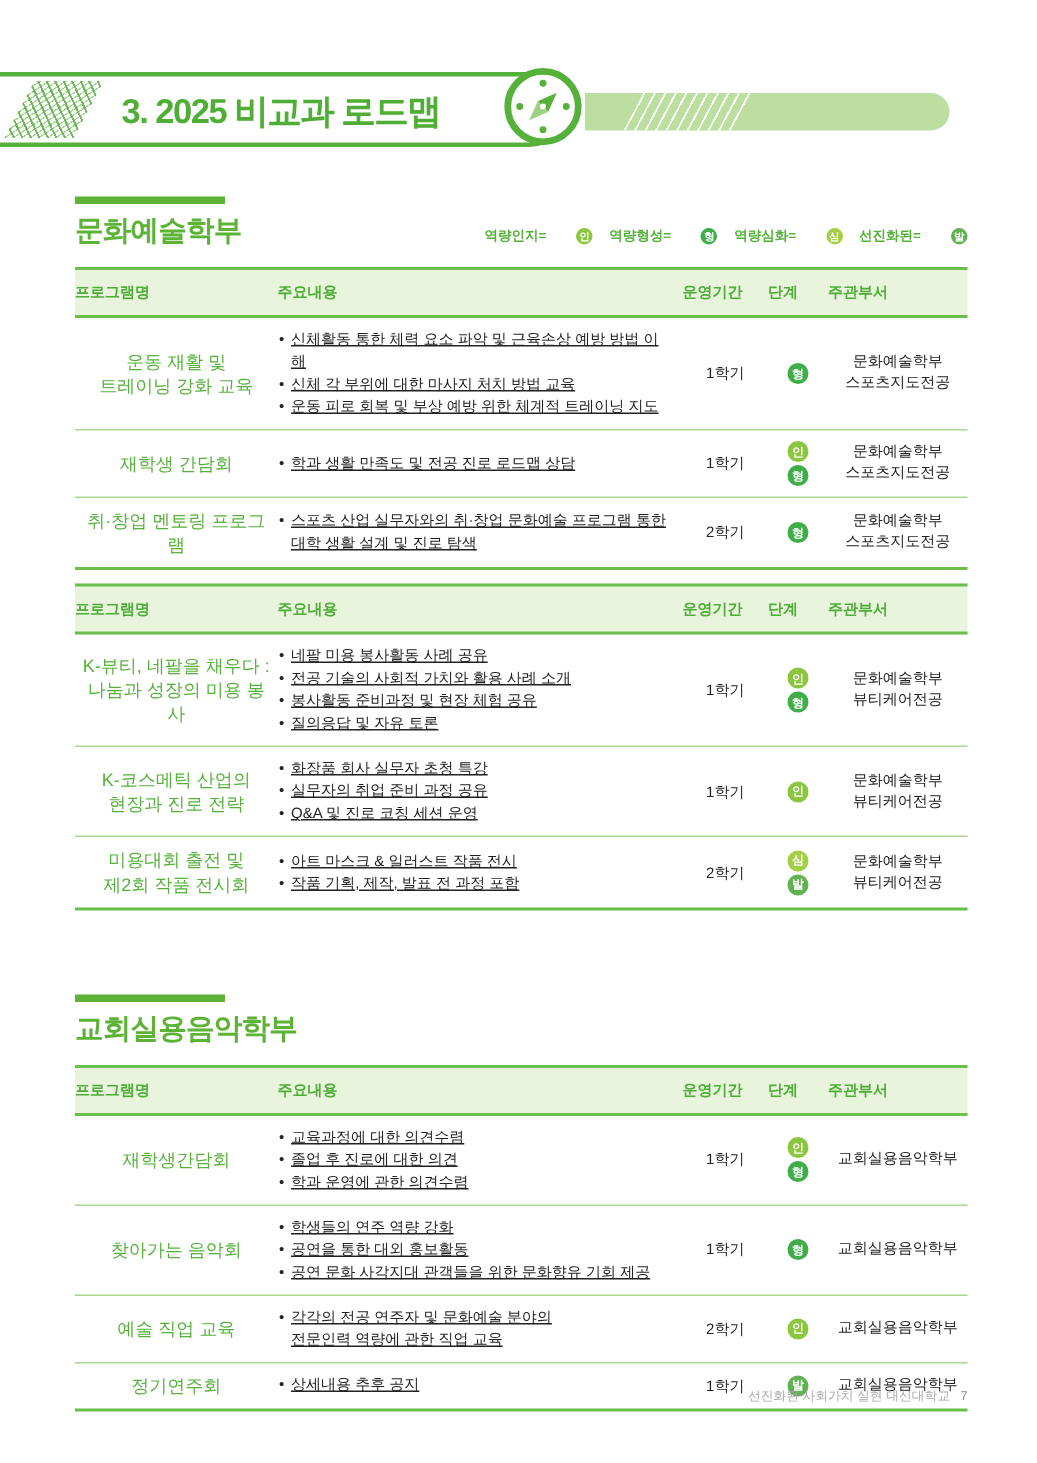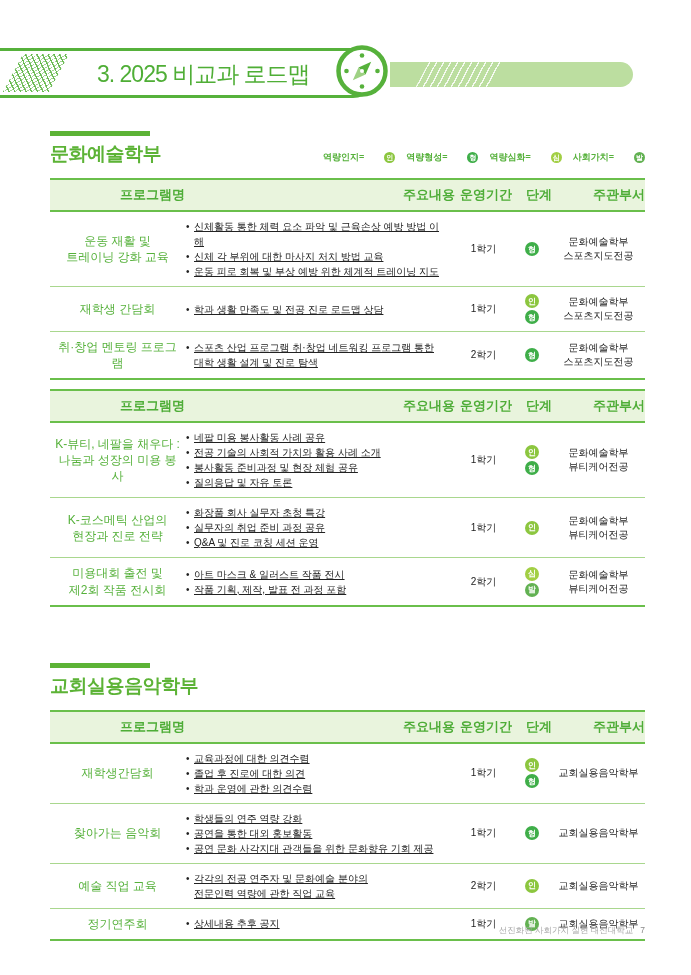--- a/index.html
+++ b/index.html
@@ -14,21 +14,21 @@
     border:3px solid #56b13b;border-radius:25px;background:#fff;
   }
   .banner-hatch{
     position:absolute;left:36px;top:3px;width:46px;height:38px;
     transform:skewX(-28deg);
     background-image:
       repeating-linear-gradient(45deg, rgba(86,177,59,.85) 0 1px, transparent 1px 4px),
       repeating-linear-gradient(-45deg, rgba(86,177,59,.55) 0 1px, transparent 1px 4px);
   }
   .banner-title{
-    position:absolute;left:120px;top:8px;font-size:23px;font-weight:normal;
+    position:absolute;left:104px;top:8px;font-size:23px;font-weight:bold;
     color:#4fae36;letter-spacing:-1px;white-space:nowrap;
   }
   .banner-lightbar{
     position:absolute;left:390px;top:14px;width:243px;height:25px;
     background:#bcdea0;border-radius:0 13px 13px 0;overflow:hidden;
   }
   .lightbar-hatch{
     position:absolute;left:32px;top:-4px;width:72px;height:34px;transform:skewX(-28deg);
     background-image:repeating-linear-gradient(90deg, rgba(255,255,255,.85) 0 1.5px, transparent 1.5px 7px);
   }
@@ -48,21 +48,21 @@
   }
   .legend .badge{width:11px;height:11px;font-size:7px;}
   
   .table{width:595px;}
   .table+.table{margin-top:9px;}
   .t-head{
     display:grid;grid-template-columns:135px 270px 57px 40px 93px;
     background:#e9f4dd;border-top:2px solid #6abf4b;border-bottom:2px solid #6abf4b;
     height:30px;align-items:center;
   }
-  .t-hcell{text-align:right;color:#4ead37;font-weight:bold;font-size:13px;}
+  .t-hcell{text-align:left;color:#4ead37;font-weight:bold;font-size:10px;}
   .t-row{
     display:grid;grid-template-columns:135px 270px 57px 40px 93px;
     border-bottom:1px solid #a9d78e;padding:7px 0;align-items:center;
   }
   .t-row.last{border-bottom:2px solid #6abf4b;}
   .c-program{
     color:#56b13b;font-weight:normal;font-size:12px;text-align:center;
     white-space:pre-line;line-height:1.35;padding:0 4px;
   }
   .c-content{font-size:10px;line-height:15px;padding-right:8px;}
@@ -113,21 +113,21 @@
           </span>
           <span class="legend-item">
             <span class="legend-label">역량형성=</span>
             <span class="badge" style="background: rgb(63, 174, 73);">형</span>
           </span>
           <span class="legend-item">
             <span class="legend-label">역량심화=</span>
             <span class="badge" style="background: rgb(162, 207, 68);">심</span>
           </span>
           <span class="legend-item">
-            <span class="legend-label">사회가치=</span>
+            <span class="legend-label">선진화된=</span>
             <span class="badge" style="background: rgb(98, 177, 82);">발</span>
           </span>
         </div>
       </div>
       <div class="table">
         <div class="t-head">
           <div class="t-hcell">프로그램명</div>
           <div class="t-hcell">주요내용</div>
           <div class="t-hcell">운영기간</div>
           <div class="t-hcell">단계</div>
@@ -157,21 +157,21 @@
           <div class="c-stage">
             <span class="badge" style="background: rgb(140, 198, 63);">인</span>
             <span class="badge" style="background: rgb(63, 174, 73);">형</span>
           </div>
           <div class="c-dept">문화예술학부
 스포츠지도전공</div>
         </div>
         <div class="t-row last">
           <div class="c-program">취·창업 멘토링 프로그램</div>
           <div class="c-content">
-            <div class="bullet">스포츠 산업 프로그램 취·창업 네트워킹 프로그램 통한
+            <div class="bullet">스포츠 산업 실무자와의 취·창업 문화예술 프로그램 통한
 대학 생활 설계 및 진로 탐색</div>
           </div>
           <div class="c-period">2학기</div>
           <div class="c-stage">
             <span class="badge" style="background: rgb(63, 174, 73);">형</span>
           </div>
           <div class="c-dept">문화예술학부
 스포츠지도전공</div>
         </div>
       </div>

